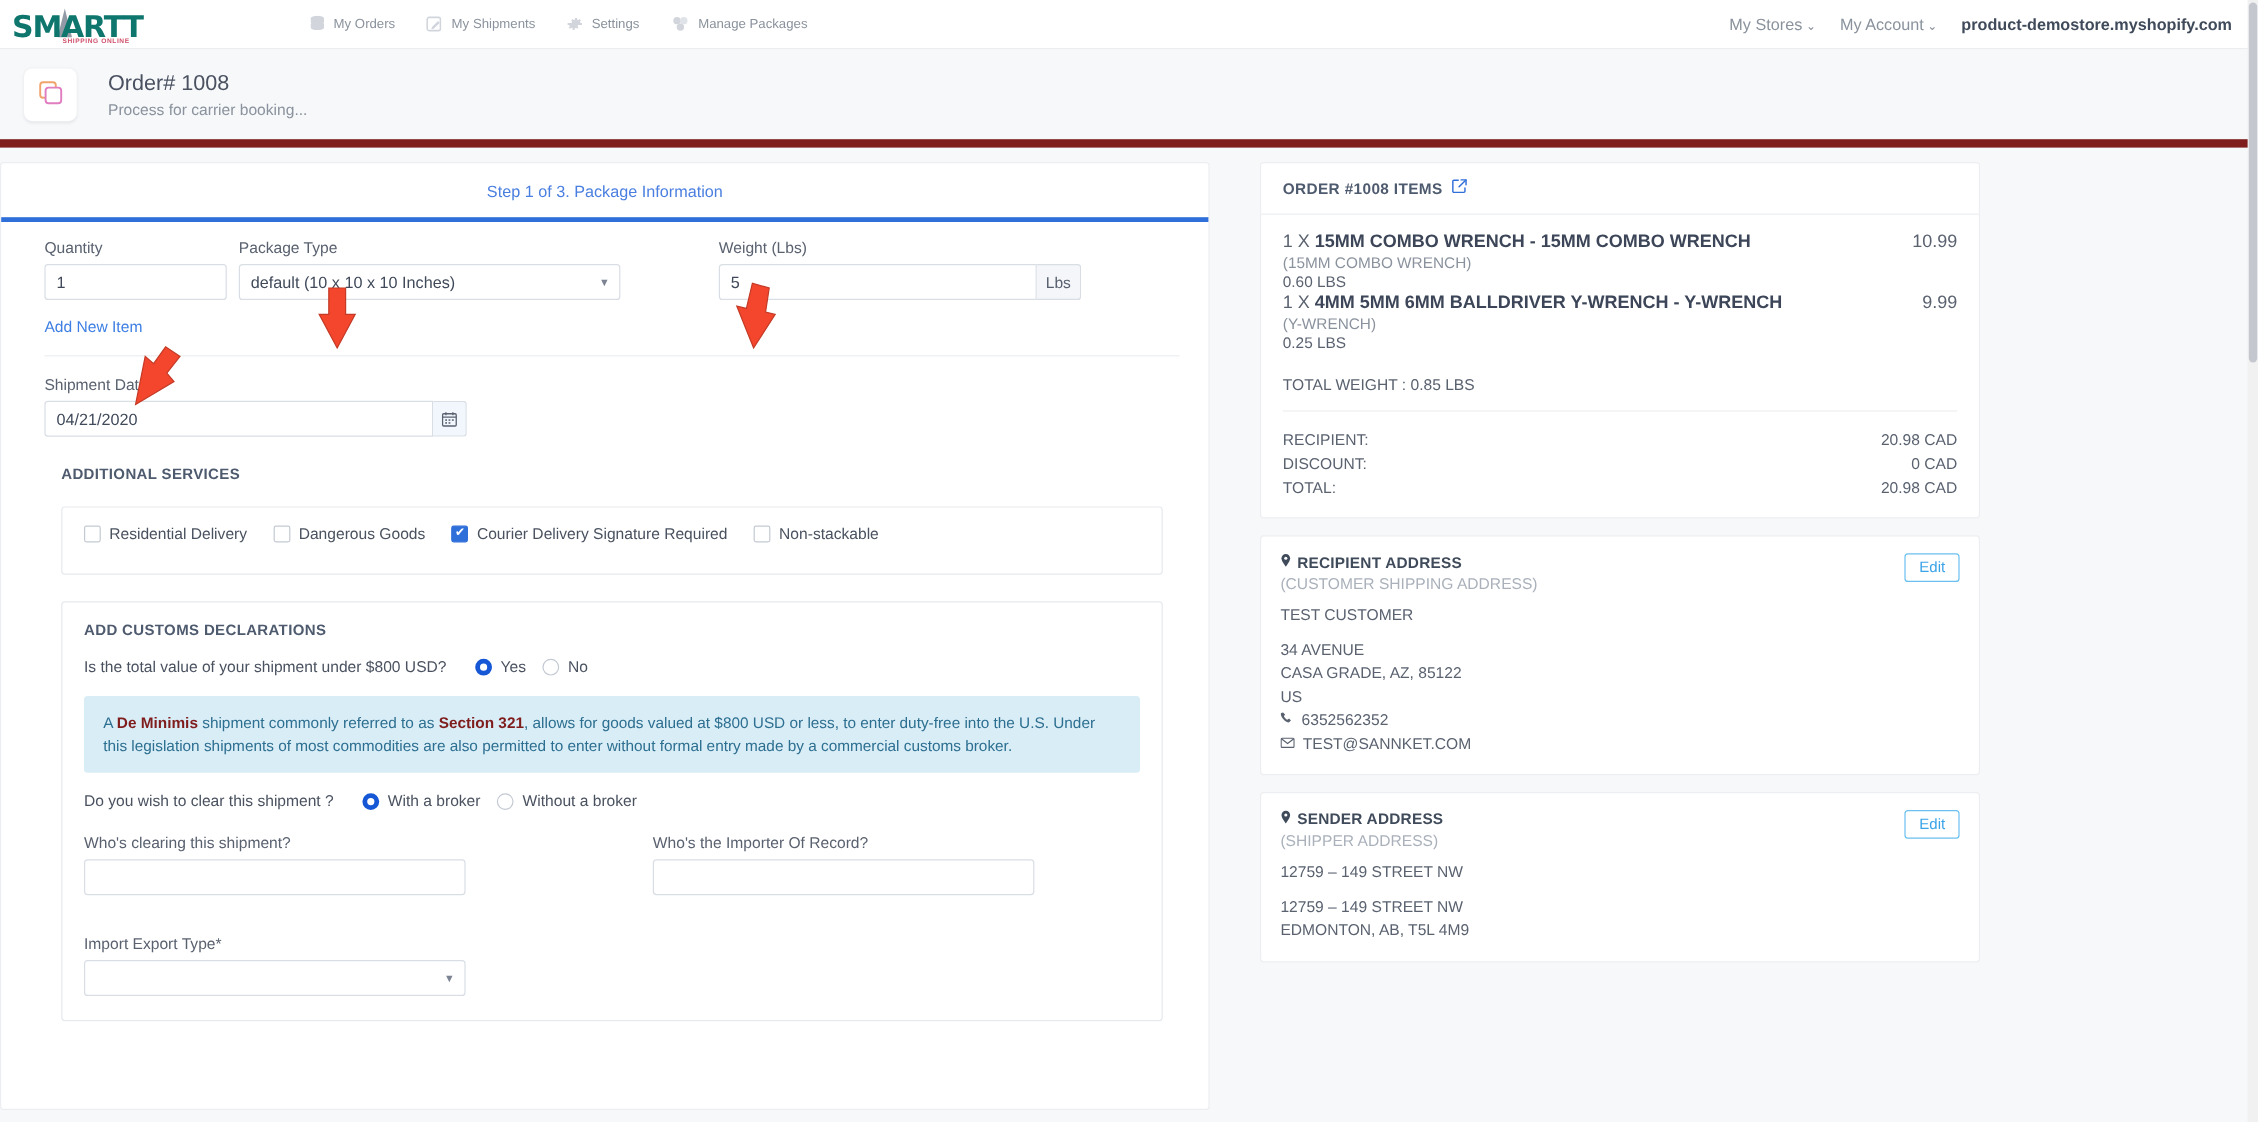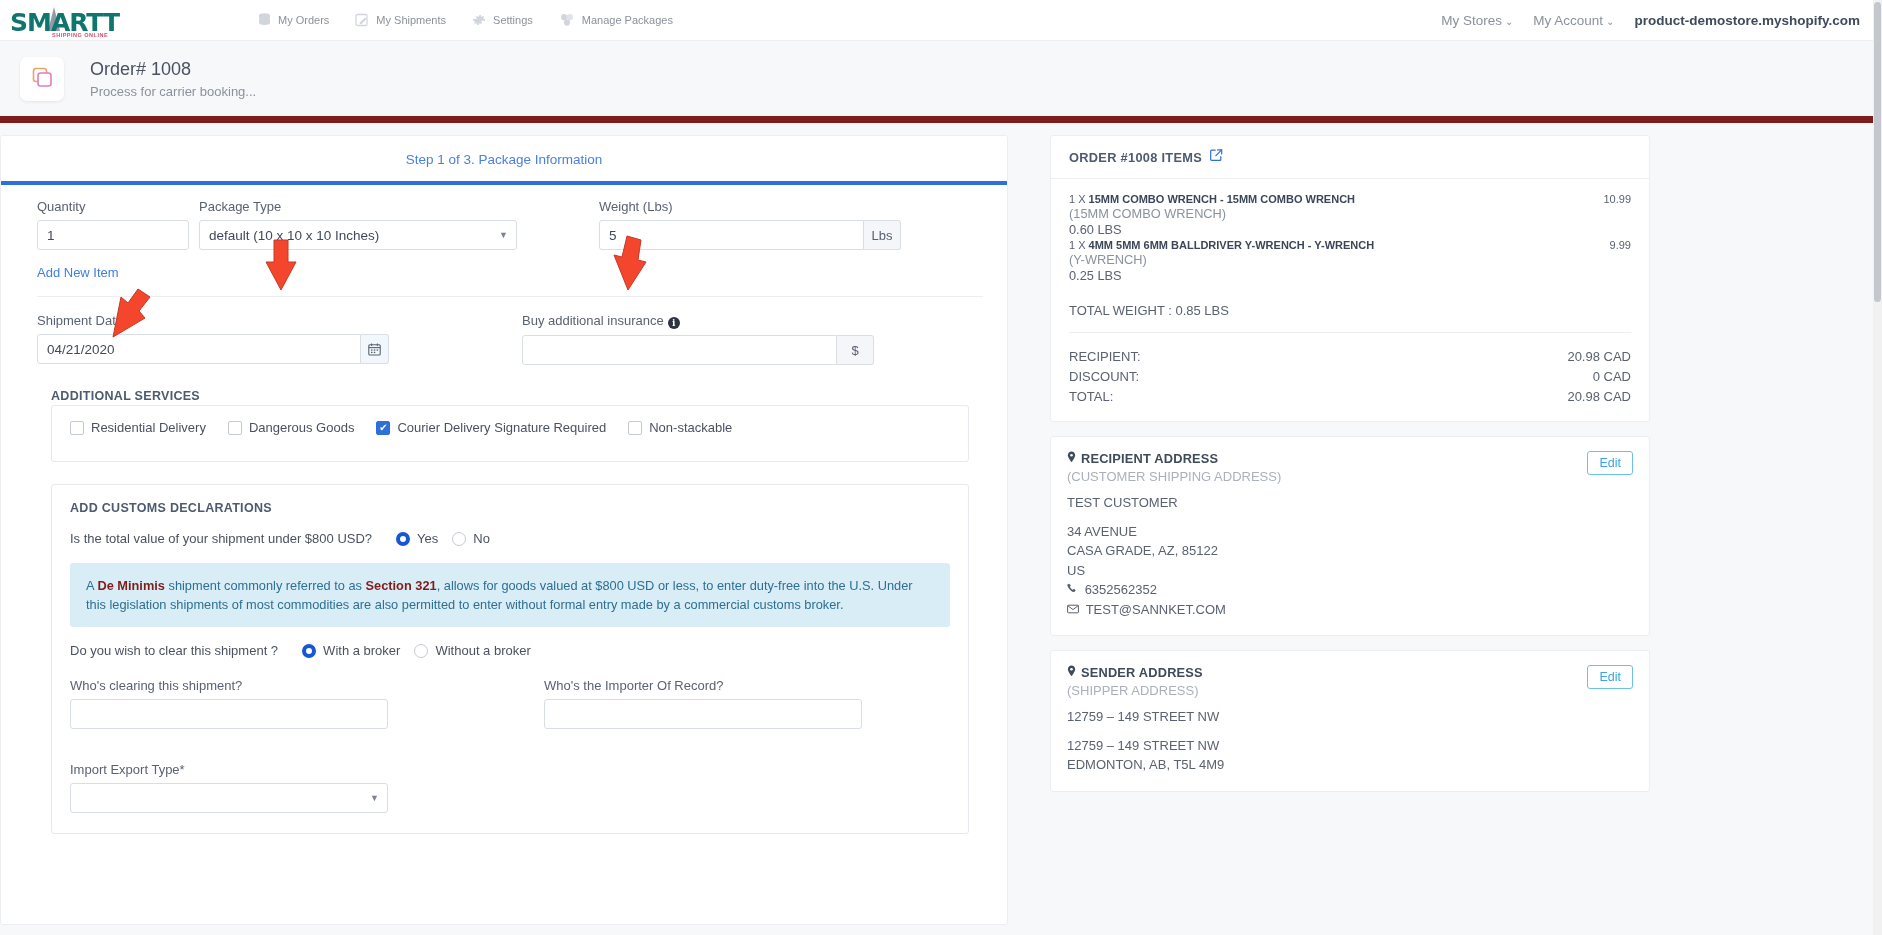--- a/index.html
+++ b/index.html
@@ -198,21 +198,21 @@
   }
 
   
   .sect-title {
     font-size: 12.5px; font-weight: bold; color: #4e5a6e;
     letter-spacing: .3px; text-transform: uppercase;
   }
   .svc-block { margin-top: 24px; padding: 0 14px; }
   .svc-box {
     border: 1px solid #e6e9ee; border-radius: 3px;
-    margin-top: 2px; padding: 14px 18px 26px 18px;
+    margin-top: 20px; padding: 14px 18px 26px 18px;
     display: flex; align-items: center; gap: 22px;
   }
   .chk-item { display: flex; align-items: center; gap: 7px; font-size: 13px; color: #4a5260; cursor: pointer; }
   .chkbox {
     width: 14px; height: 14px; border: 1px solid #c4cad3; border-radius: 2px;
     background: #fff; flex: none;
   }
   .chkbox.checked {
     background: #2f6fd9; border-color: #2f6fd9;
     display: flex; align-items: center; justify-content: center;
@@ -255,21 +255,21 @@
     padding: 13px 18px;
     border-bottom: 1px solid #eceef1;
     display: flex; align-items: center; gap: 8px;
   }
   .panel-head-title {
     font-size: 12.8px; font-weight: bold; color: #4e5a6e; letter-spacing: .3px;
   }
   .panel-body { padding: 14px 18px 14px 18px; }
   .item-line {
     display: flex; justify-content: space-between; align-items: flex-start;
-    font-size: 11px; color: #5a6270;
+    font-size: 15px; color: #5a6270;
   }
   .item-name b { color: #3c4658; }
   .item-sub { font-size: 12.8px; color: #8a929d; margin-top: 1px; }
   .item-wt { font-size: 12.8px; color: #5a6270; margin-top: 1px; margin-bottom: 2px; }
   .tot-weight { font-size: 13px; color: #5a6270; margin-top: 20px; }
   .hr { height: 1px; background: #eceef1; margin: 14px 0; }
   .tot-row {
     display: flex; justify-content: space-between;
     font-size: 13px; color: #5a6270; line-height: 1.55;
   }
@@ -431,29 +431,20 @@
                   <line x1="9.4" y1=".6" x2="9.4" y2="3" stroke="#5a6270" stroke-width="1.1"></line>
                   <rect x="3" y="6.4" width="1.5" height="1.3" fill="#5a6270"></rect>
                   <rect x="5.8" y="6.4" width="1.5" height="1.3" fill="#5a6270"></rect>
                   <rect x="8.6" y="6.4" width="1.5" height="1.3" fill="#5a6270"></rect>
                   <rect x="3" y="8.8" width="1.5" height="1.3" fill="#5a6270"></rect>
                   <rect x="5.8" y="8.8" width="1.5" height="1.3" fill="#5a6270"></rect>
                 </svg>
             </span>
           </div>
         </div>
-        <div class="col-ins">
-          <label class="fld-label">
-            <span>Buy additional insurance</span><span class="info-dot">i</span>
-          </label>
-          <div class="input-group">
-            <input class="inp" type="text" value="" style="">
-            <span class="addon">$</span>
-          </div>
-        </div>
       </div>
 
       
       <div class="svc-block">
         <div class="sect-title">ADDITIONAL SERVICES</div>
         <div class="svc-box">
           <label class="chk-item">
             <span class="chkbox"></span>
             <span>Residential Delivery</span>
           </label>

